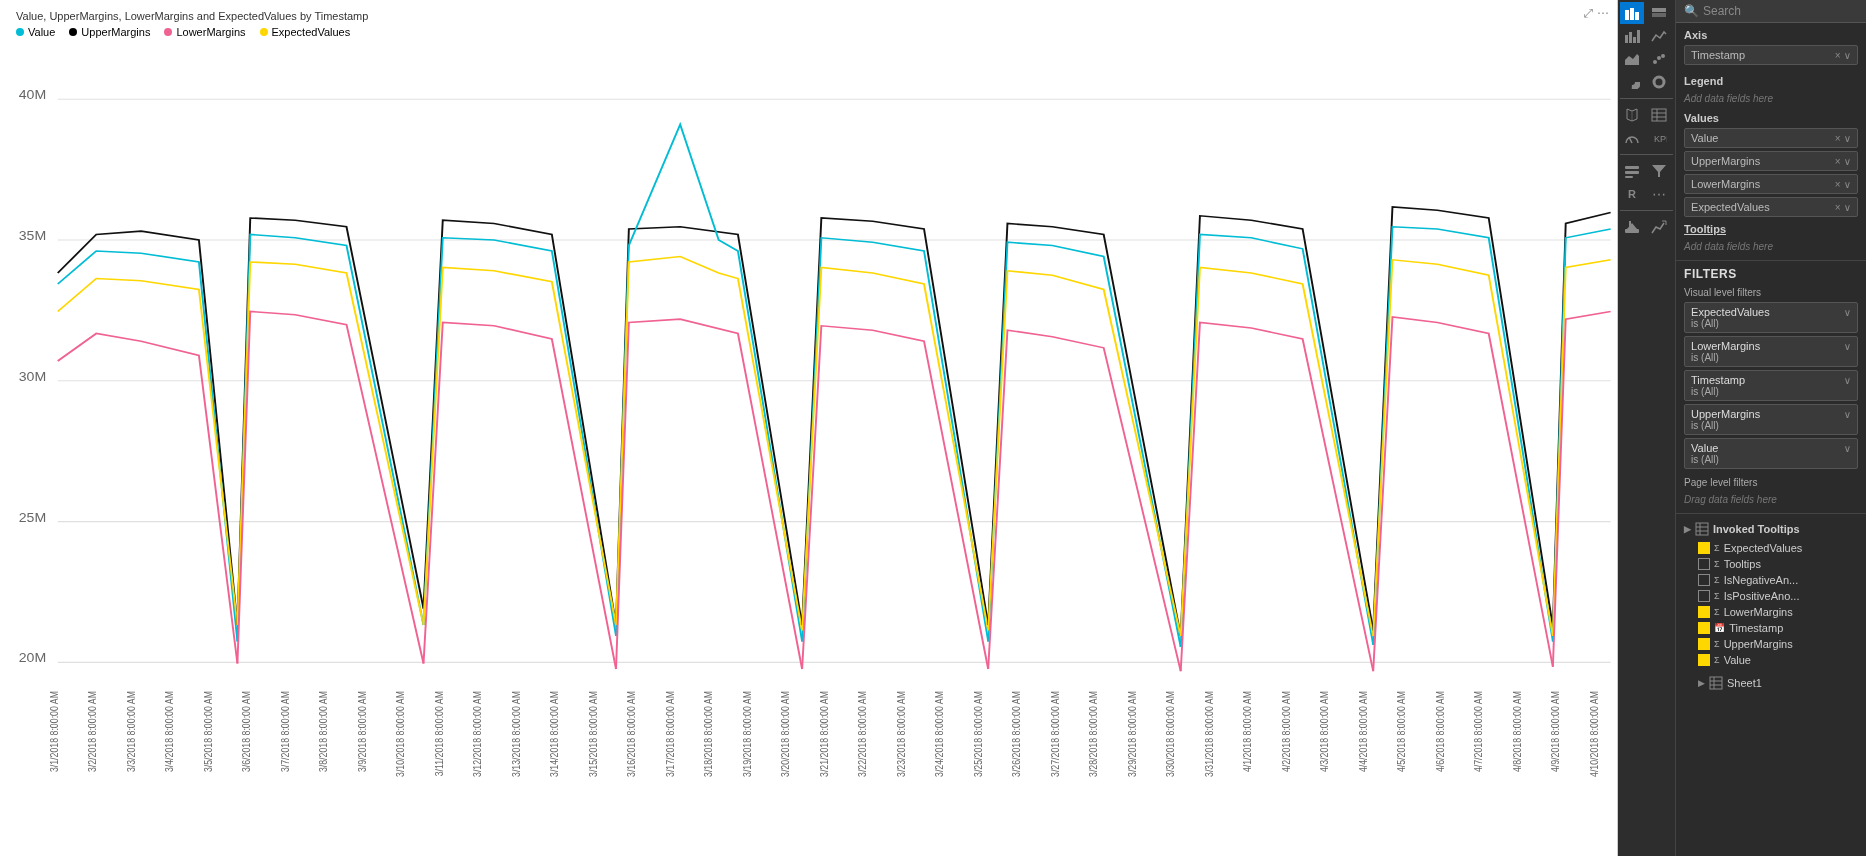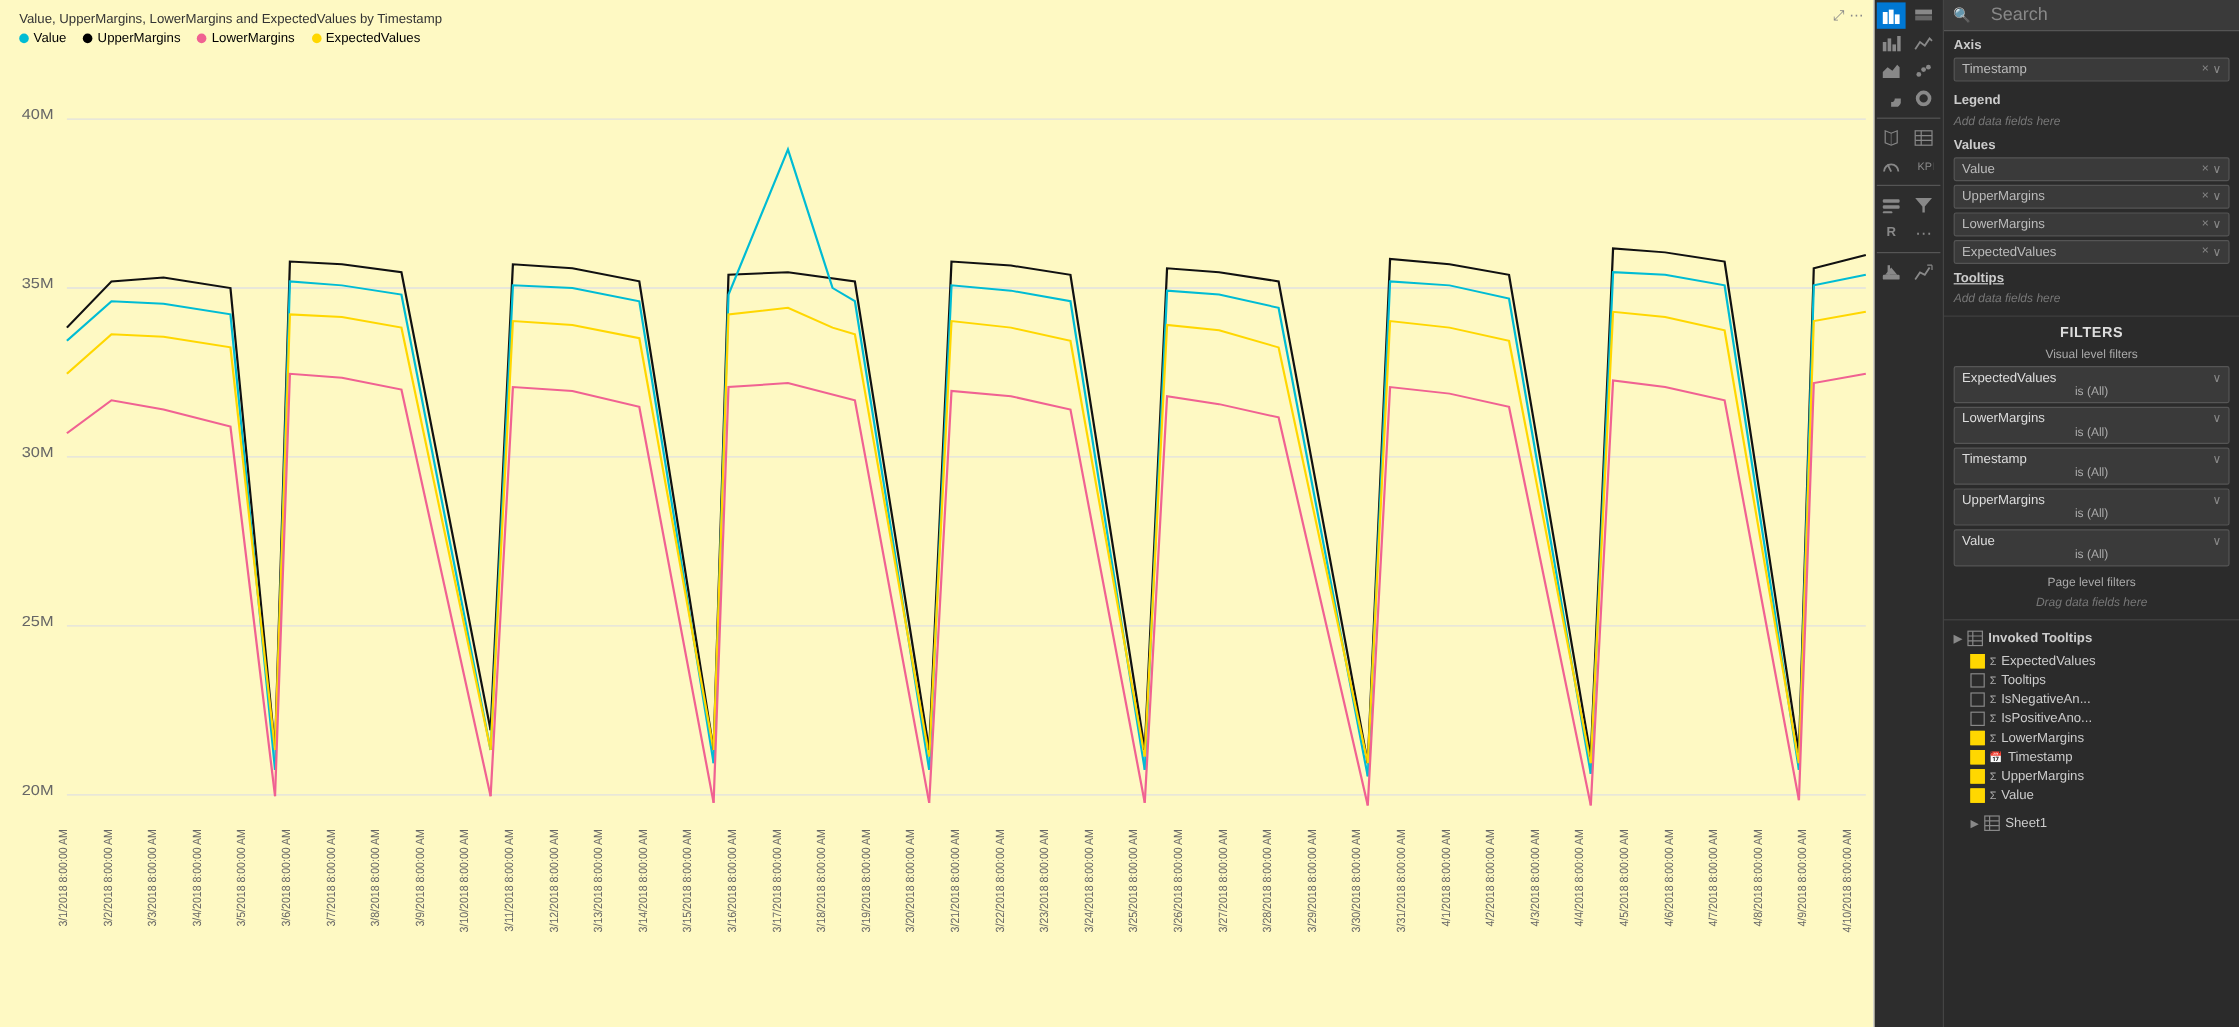--- a/index.html
+++ b/index.html
@@ -1,21 +1,21 @@
 <!DOCTYPE html>
 <html><head>
   <meta charset="utf-8">
   <style>
     * { box-sizing: border-box; margin: 0; padding: 0; }
     body { font-family: 'Segoe UI', Arial, sans-serif; font-size: 11px; background: #2b2b2b; display: flex; width: 1866px; height: 856px; overflow: hidden; }
 
     
     .chart-container {
       flex: 1;
-      background: #fef9c3;
+      background: #ffffff;
       position: relative;
       display: flex;
       flex-direction: column;
       border-right: 1px solid #ccc;
     }
 
     .chart-title {
       font-size: 11px;
       color: #333;
       padding: 6px 8px 2px 8px;
@@ -118,24 +118,23 @@
       background: #3a3a3a;
       border-bottom: 1px solid #555;
       padding: 4px 8px;
       gap: 4px;
     }
 
     .search-bar input {
       background: transparent;
       border: none;
       color: #ccc;
-      font-size: 15px;
+      font-size: 12px;
       flex: 1;
       outline: none;
-      margin-left: 12px;
     }
 
     .search-bar input::placeholder { color: #888; }
 
     .search-icon { color: #888; font-size: 12px; }
 
     .invoked-header {
       display: flex;
       align-items: center;
       gap: 4px;
@@ -199,21 +198,20 @@
       color: #777;
       padding: 2px 0;
       font-style: italic;
     }
 
     
     .filters-panel {
       background: #2b2b2b;
       padding: 6px 8px;
       color: #ccc;
-      text-align: center;
     }
 
     .filters-title {
       font-size: 12px;
       font-weight: 700;
       color: #ddd;
       letter-spacing: 0.5px;
       margin-bottom: 6px;
     }
 

